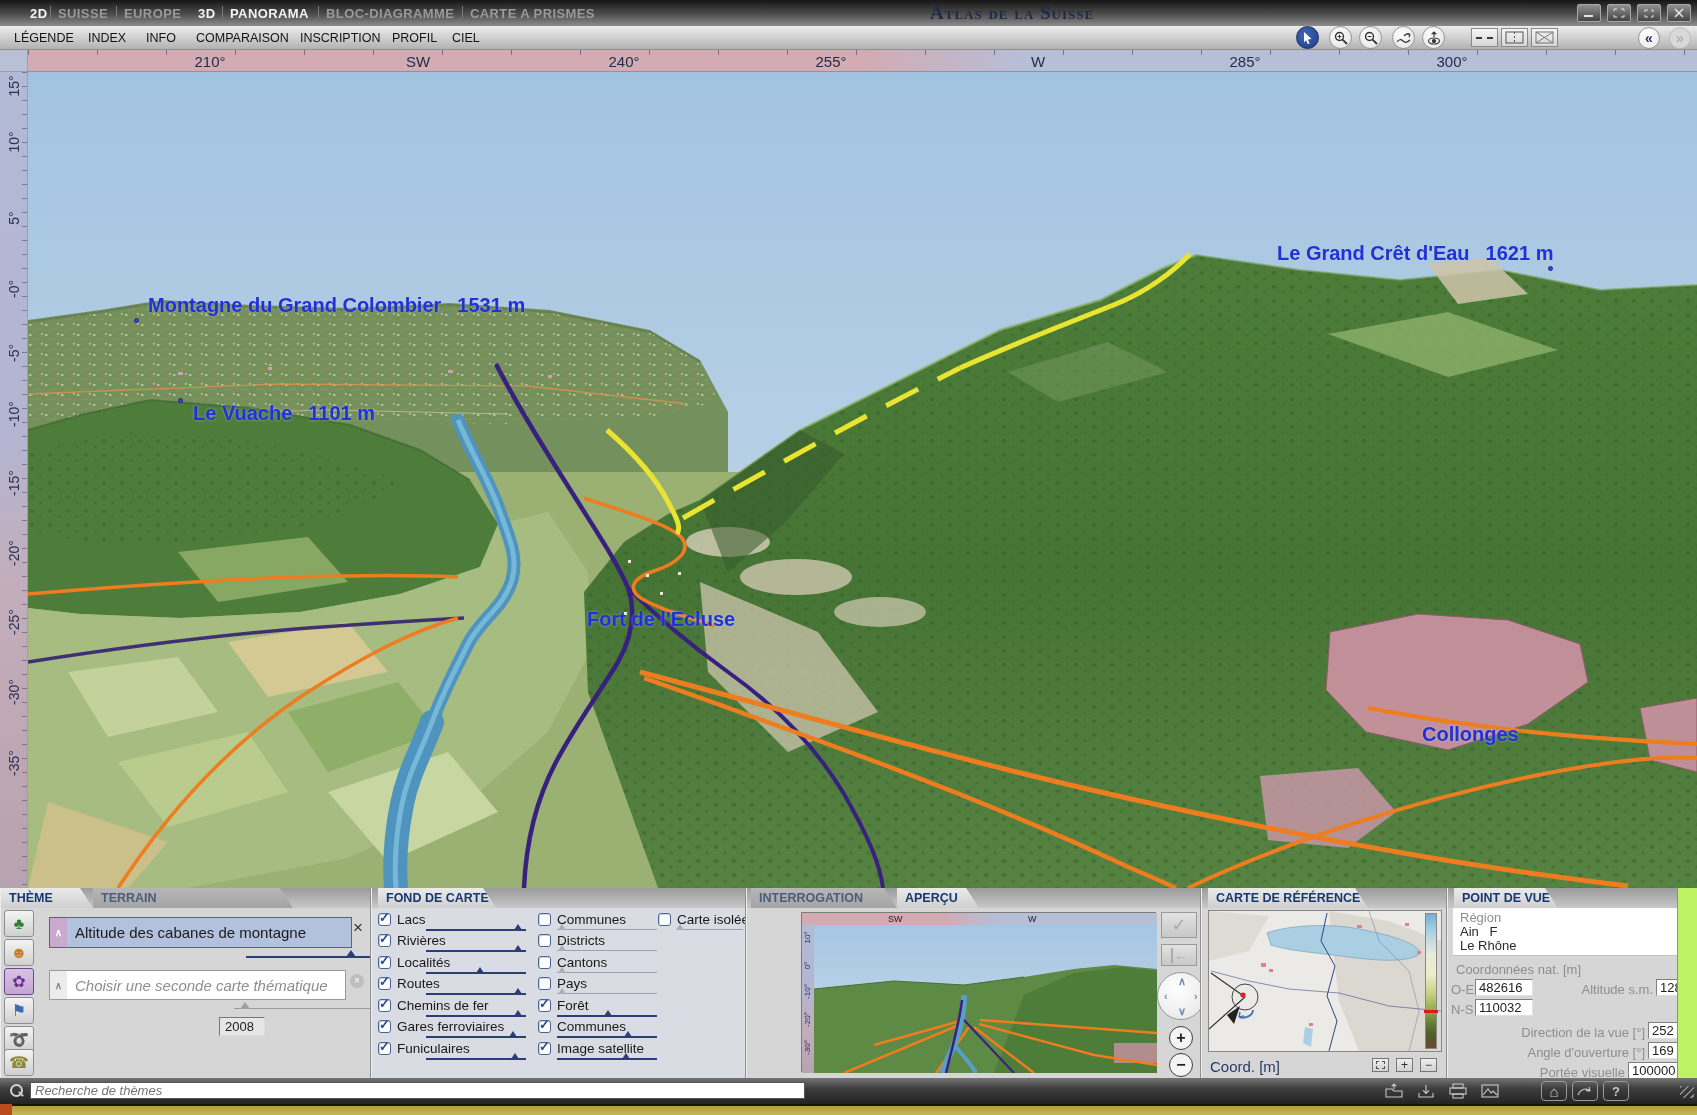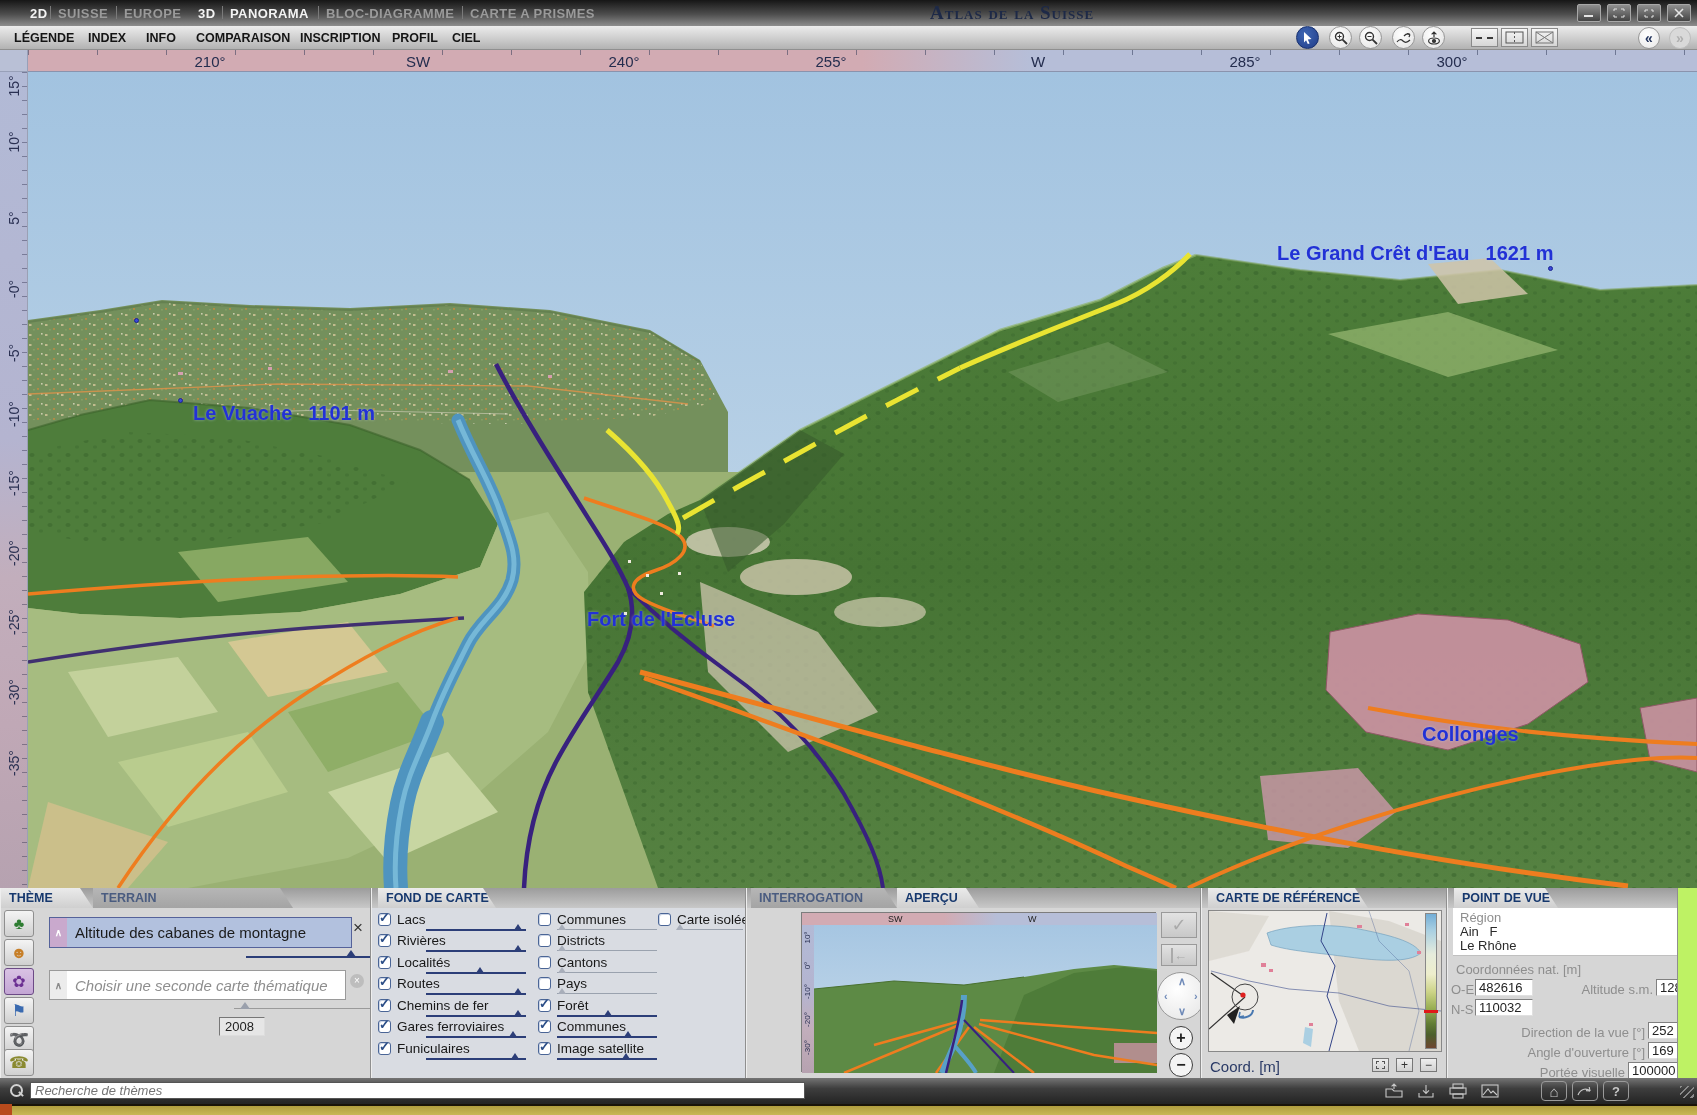--- a/index.html
+++ b/index.html
@@ -16,21 +16,21 @@
 .tsep{top:6px;width:1px;height:13px;background:#7a7a7a}
 #app-title{left:930px;top:2px;font-family:"Liberation Serif",serif;font-variant:small-caps;
  font-size:19px;font-weight:600;letter-spacing:1px;color:#1d2947}
 .winbtn{top:4px;width:24px;height:18px;border:1px solid #a8a8a8;border-radius:2px;
  background:linear-gradient(#909090,#444);display:flex;align-items:center;justify-content:center;color:#e4e4e4;font-size:11px}
 .winbtn svg{display:block}
 
 
 #menubar{left:0;top:26px;width:1697px;height:24px;
  background:linear-gradient(#ececec,#cdcdcd 55%,#b2b2b2);border-bottom:1px solid #8f8f8f}
-.mitem{top:5px;font-weight:bold;font-size:12.5px;color:#141414;white-space:nowrap}
+.mitem{top:5px;font-weight:normal;font-size:12.5px;color:#141414;white-space:nowrap}
 .tool-circle{width:23px;height:23px;top:26px;border-radius:50%;border:1px solid #979797;
  background:radial-gradient(circle at 40% 35%,#fff,#e0e0e0);display:flex;align-items:center;justify-content:center}
 .tool-circle.active{background:radial-gradient(circle at 40% 35%,#3f67b4,#203c88);border-color:#17306e}
 .tool-sq{width:27px;height:19px;top:28px;border:1px solid #8a8a8a;
  background:linear-gradient(#f6f6f6,#d6d6d6);display:flex;align-items:center;justify-content:center}
 .navc{width:22px;height:22px;top:27px;border-radius:50%;border:1px solid #979797;
  background:radial-gradient(circle at 40% 35%,#fff,#e6e6e6);display:flex;align-items:center;justify-content:center;
  font-size:14px;font-weight:bold;color:#23345c}
 .navc.dis{color:#b0b0b0;border-color:#bdbdbd;background:#d9d9d9}
 
@@ -337,20 +337,22 @@
       <path d="M655,446 C700,420 748,394 798,366 C845,340 888,318 932,296" stroke="#e9e432" stroke-width="5" fill="none" stroke-dasharray="36 22"></path>
       <path d="M932,296 C985,272 1038,252 1088,232 C1118,220 1145,200 1162,182" stroke="#e9e432" stroke-width="5" fill="none"></path>
       <g fill="#f0ece0">
           <rect x="600" y="488" width="3" height="3"></rect>
           <rect x="618" y="502" width="3" height="3"></rect>
           <rect x="632" y="520" width="3" height="3"></rect>
           <rect x="596" y="540" width="3" height="3"></rect>
           <rect x="650" y="500" width="3" height="3"></rect>
         </g>
     </svg>
+    <div class="ab maplabel" style="left:120px;top:222px">
+      <span>Montagne du Grand Colombier</span><span class="elev">1531 m</span></div>
     <span class="ab peakdot" style="left:106px;top:246px"></span>
     <div class="ab maplabel" style="left:1249px;top:170px">
       <span>Le Grand Crêt d'Eau</span><span class="elev">1621 m</span></div>
     <span class="ab peakdot" style="left:1520px;top:194px"></span>
     <div class="ab maplabel" style="left:165px;top:330px">
       <span>Le Vuache</span><span class="elev">1101 m</span></div>
     <span class="ab peakdot" style="left:150px;top:326px"></span>
     <div class="ab maplabel" style="left:559px;top:536px">
       <span>Fort de l'Ecluse</span></div>
     <div class="ab maplabel" style="left:1394px;top:651px">

